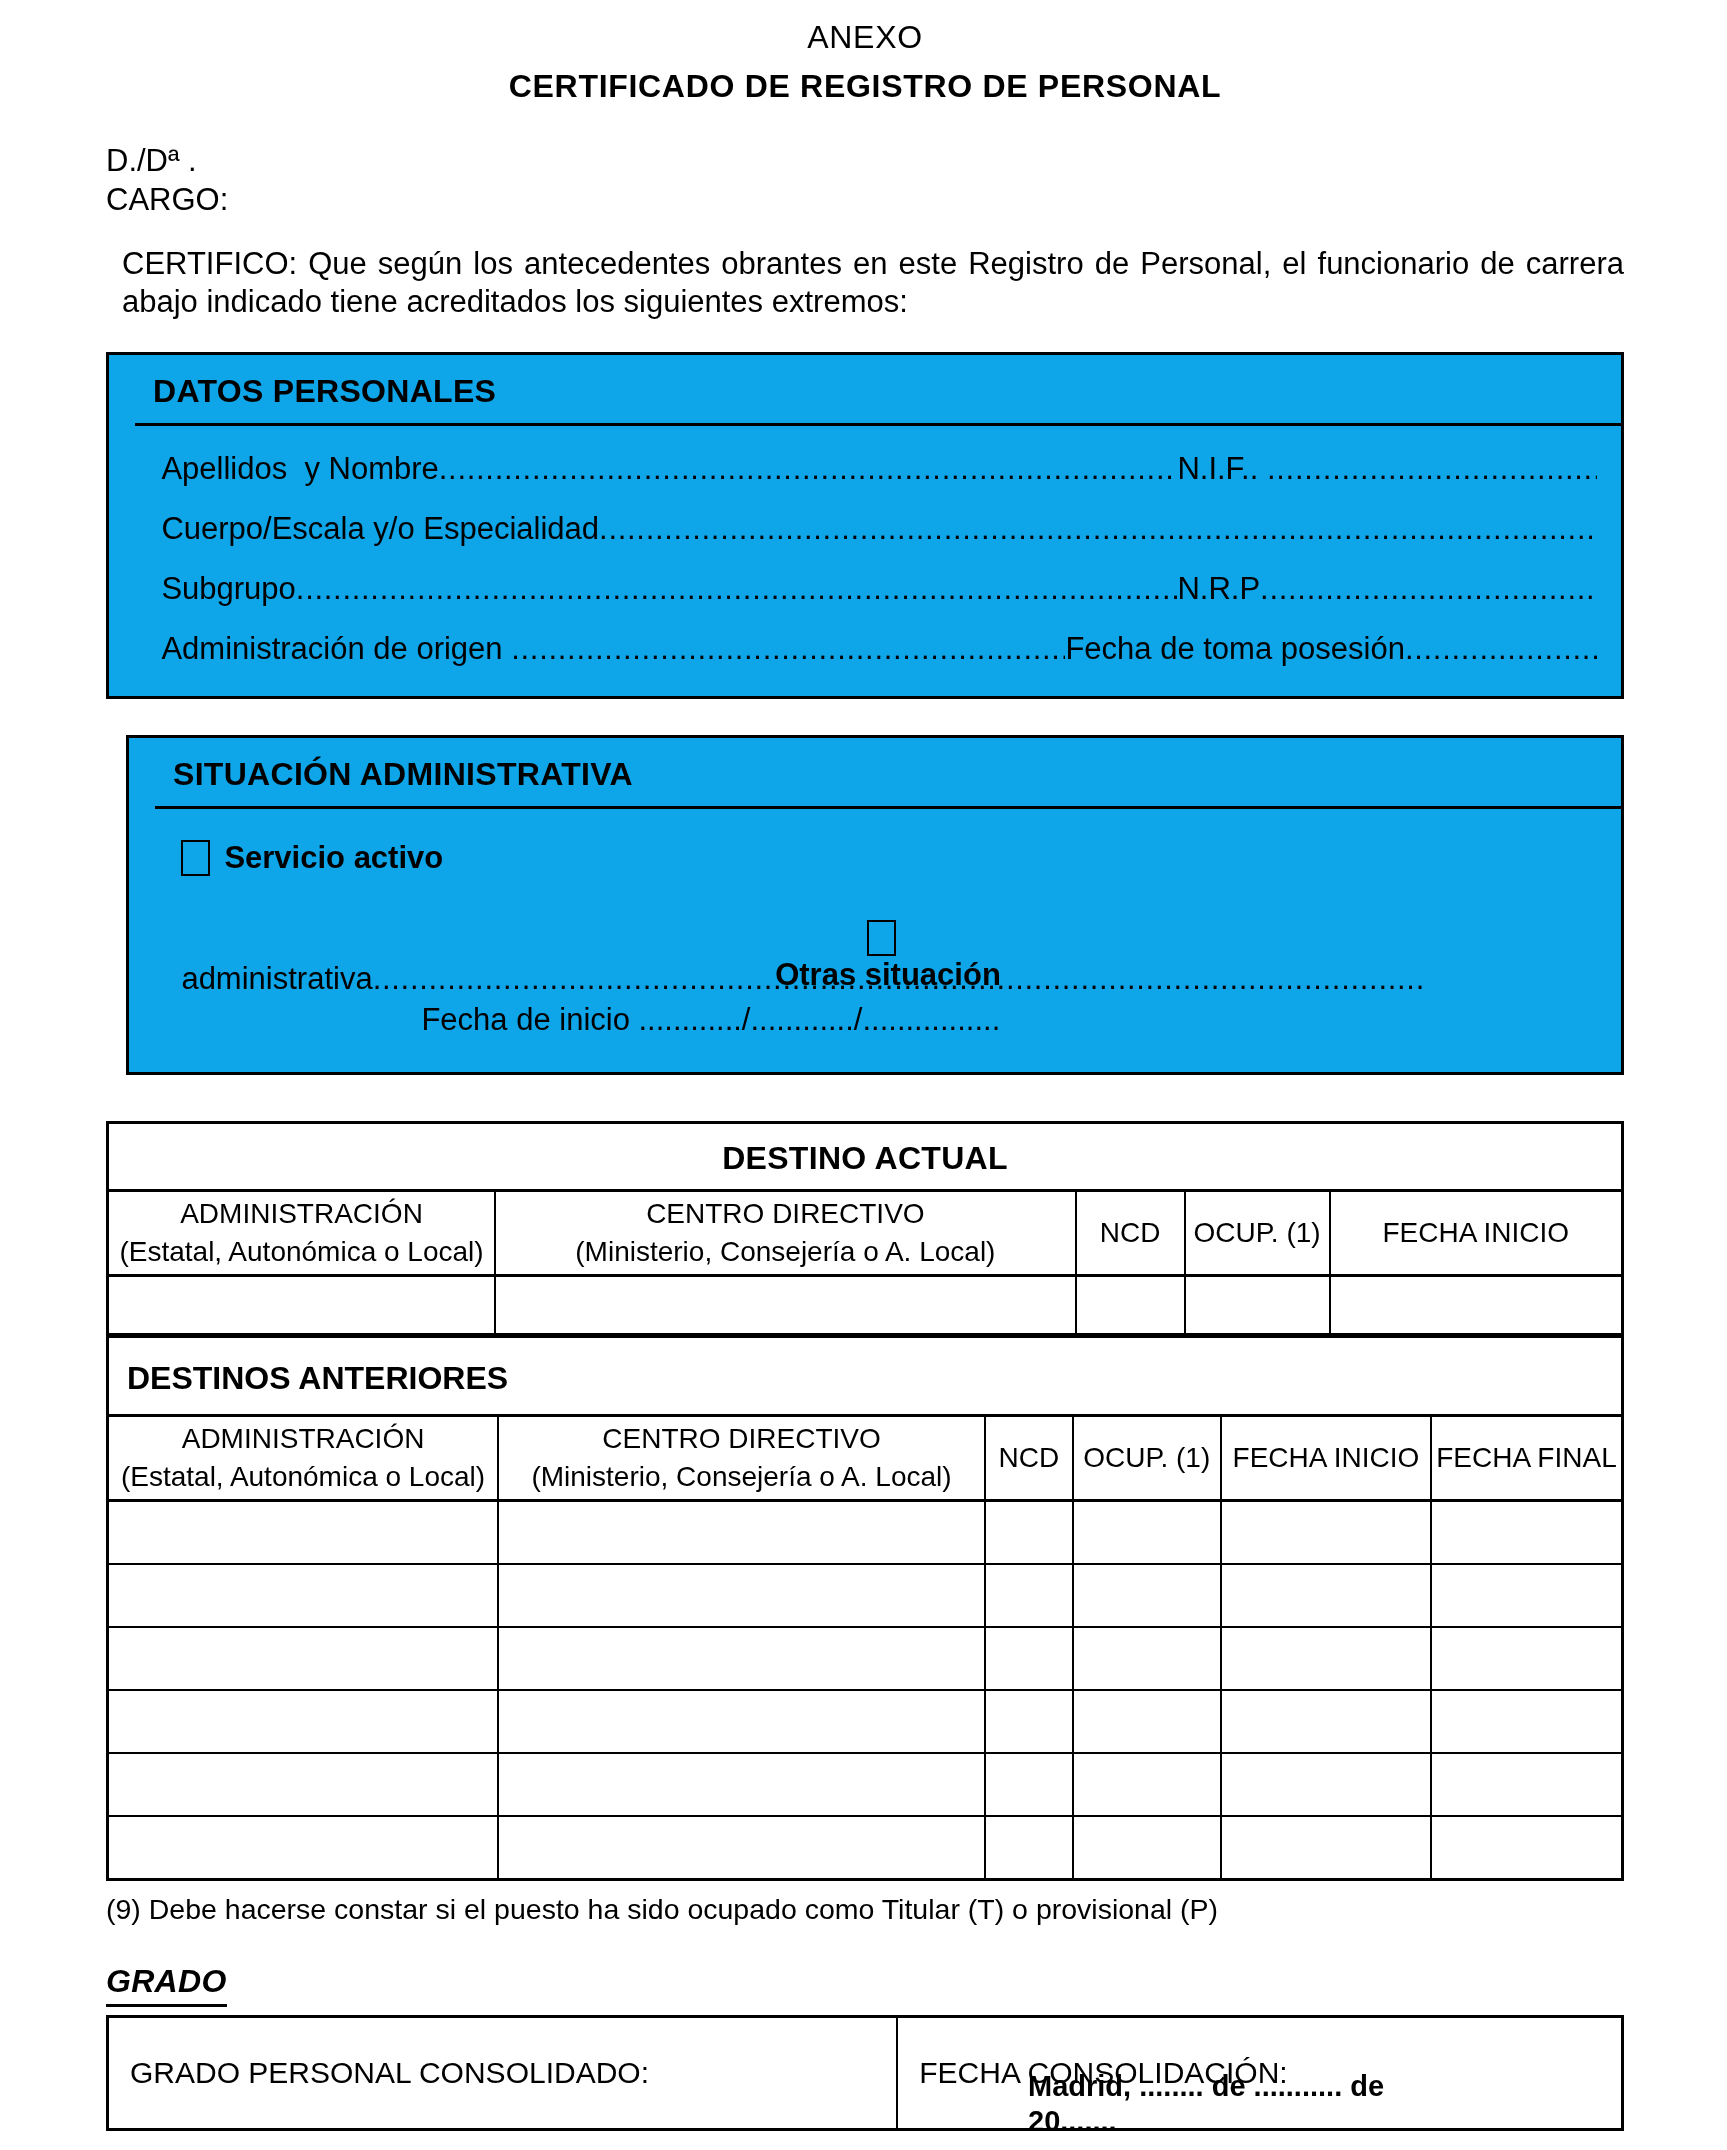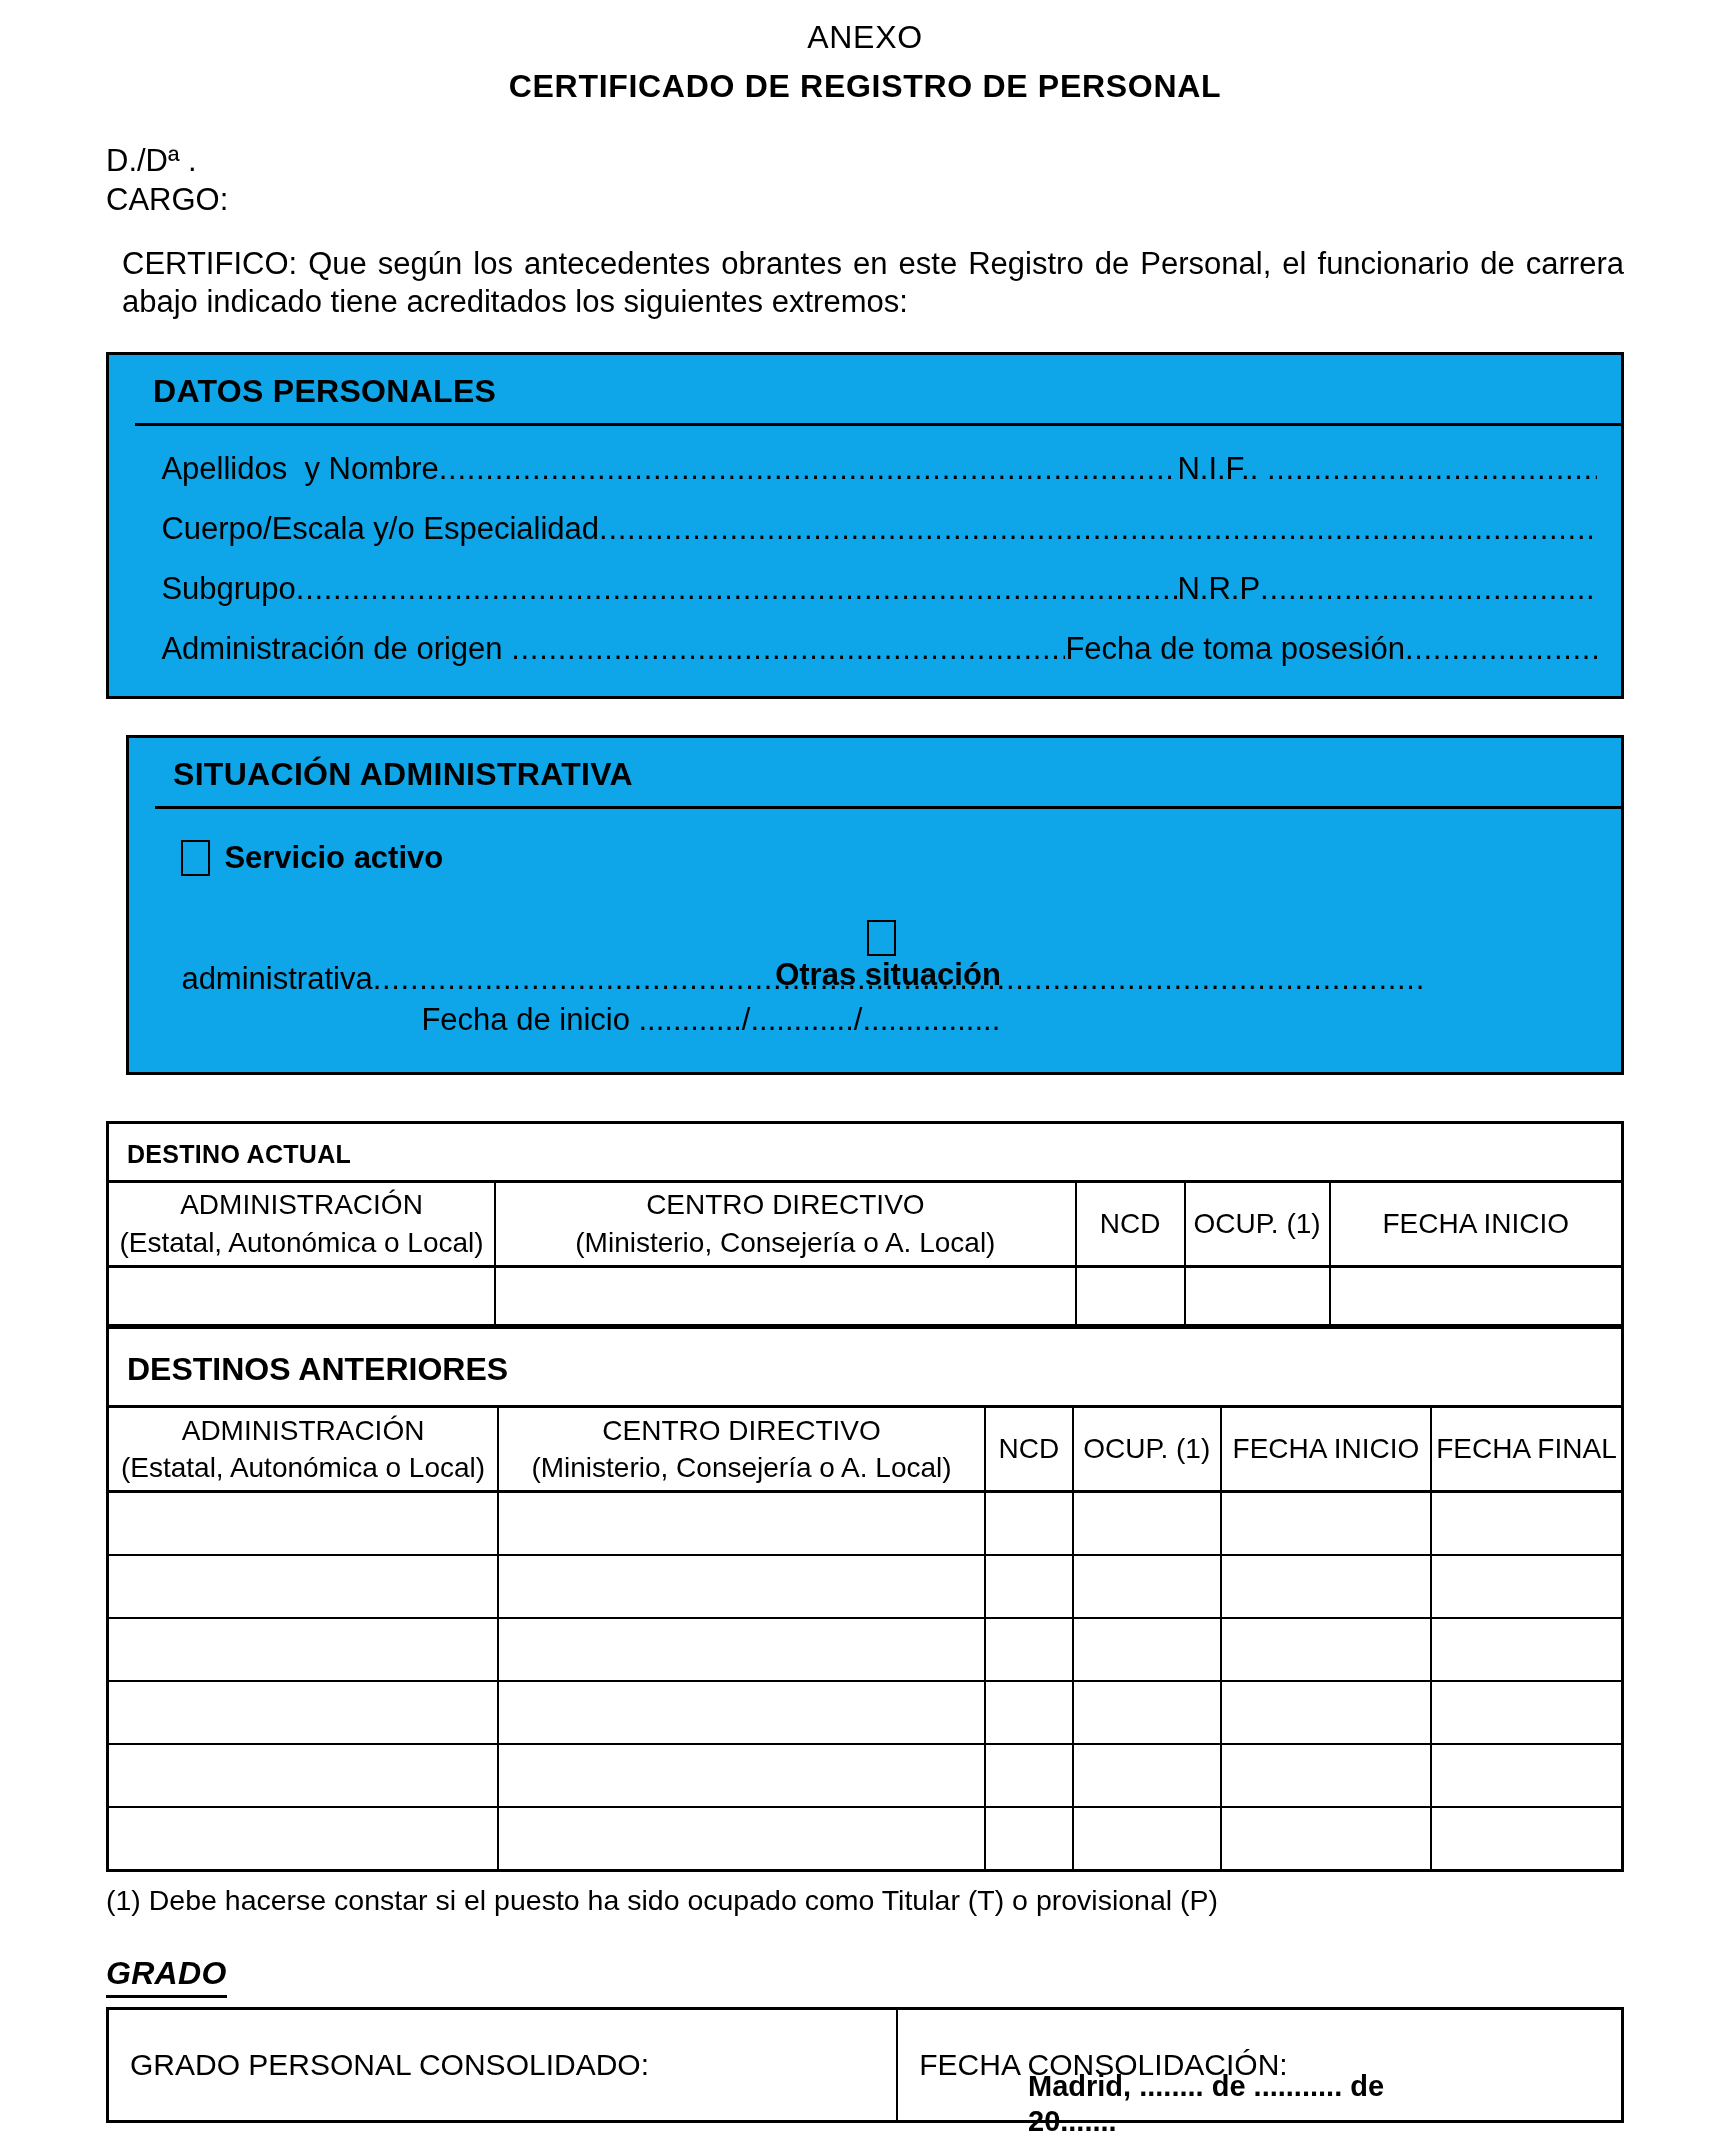--- a/index.html
+++ b/index.html
@@ -29,21 +29,21 @@
   .dp-rows-pad{padding:12.5px 0 18px 0;}
   
   .sit-box{margin-top:36px;margin-left:20px;}
   .sit-content{padding:14px 26.4px 31px 26.4px;}
   .chk-item{display:flex;align-items:center;margin-top:15.3px;height:40px;font-weight:bold;}
   .checkbox{display:inline-block;width:25px;height:32px;border:2.1px solid #000;margin-right:14px;flex:0 0 auto;}
   .sit-admin-line{display:flex;align-items:baseline;overflow:hidden;white-space:nowrap;height:39px;}
   .sit-fecha{padding-left:240px;height:42px;display:flex;align-items:center;}
   
   .dest-box{margin-top:46px;border:3.5px solid #000;}
-  .t-title{font-weight:bold;font-size:25px;padding:15.3px 18px 11px 18px;border-bottom:3.5px solid #000;letter-spacing:0.3px;}
+  .t-title{font-weight:bold;font-size:32px;padding:15.3px 18px 11px 18px;border-bottom:3.5px solid #000;letter-spacing:0.3px;text-align:center;}
   .thead{display:flex;border-bottom:3.5px solid #000;}
   .thead .th{display:flex;flex-direction:column;justify-content:center;align-items:center;text-align:center;
     font-size:28px;line-height:1.35;padding:7px 4.2px;box-sizing:border-box;border-right:2.1px solid #000;height:82px;}
   .thead .th:last-child{border-right:none;}
   .trow{display:flex;border-bottom:2.8px solid #000;}
   .trow:last-child{border-bottom:none;}
   .trow .td{border-right:2.1px solid #000;box-sizing:border-box;}
   .trow .td:last-child{border-right:none;}
   .da-row .td{height:56px;}
   .dant-row .td{height:61px;}
@@ -229,21 +229,21 @@
     <div class="trow dant-row">
       <div class="td c6-1"></div>
         <div class="td c6-2"></div>
         <div class="td c6-3"></div>
         <div class="td c6-4"></div>
         <div class="td c6-5"></div>
         <div class="td c6-6"></div>
     </div>
   </div>
 
-  <div class="footnote">(1) Debe hacerse constar si el puesto ha sido ocupado como Titular (T) o provisional (P)</div>
+  <div class="footnote">(9) Debe hacerse constar si el puesto ha sido ocupado como Titular (T) o provisional (P)</div>
 
   <div class="sec-heading"><span>GRADO</span></div>
   <div class="grado-table">
     <div class="grado-cell grado-c1">GRADO PERSONAL CONSOLIDADO:</div>
     <div class="grado-cell grado-c2">FECHA CONSOLIDACIÓN:</div>
   </div>
 
 </div>
 
 <div class="sign-block">

